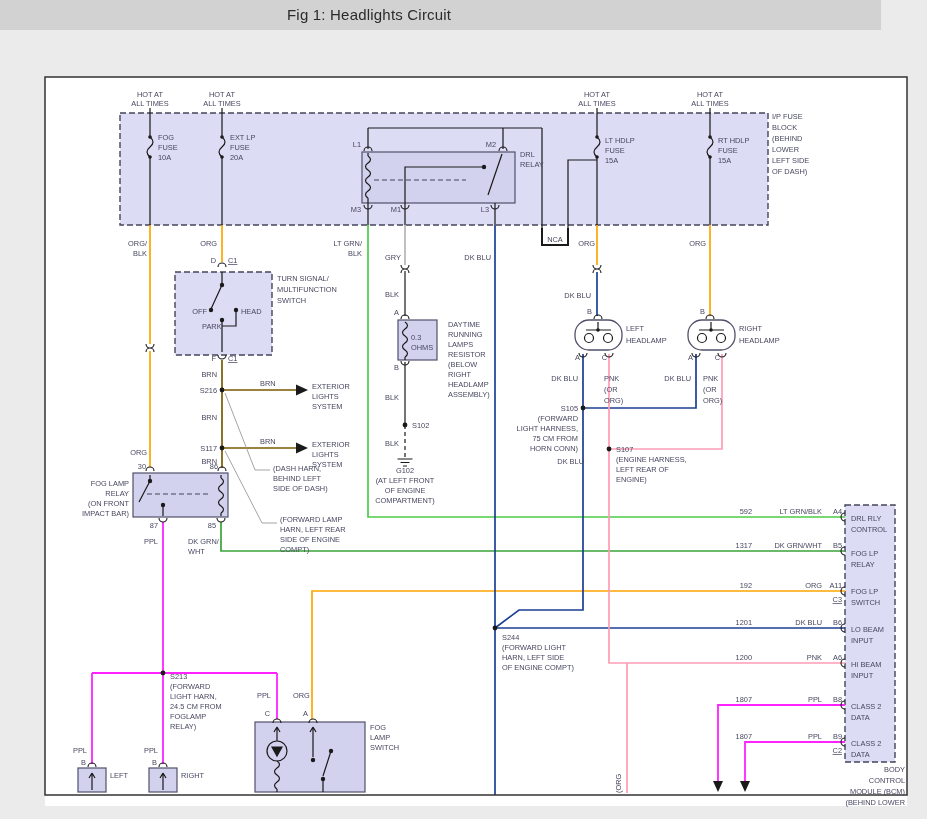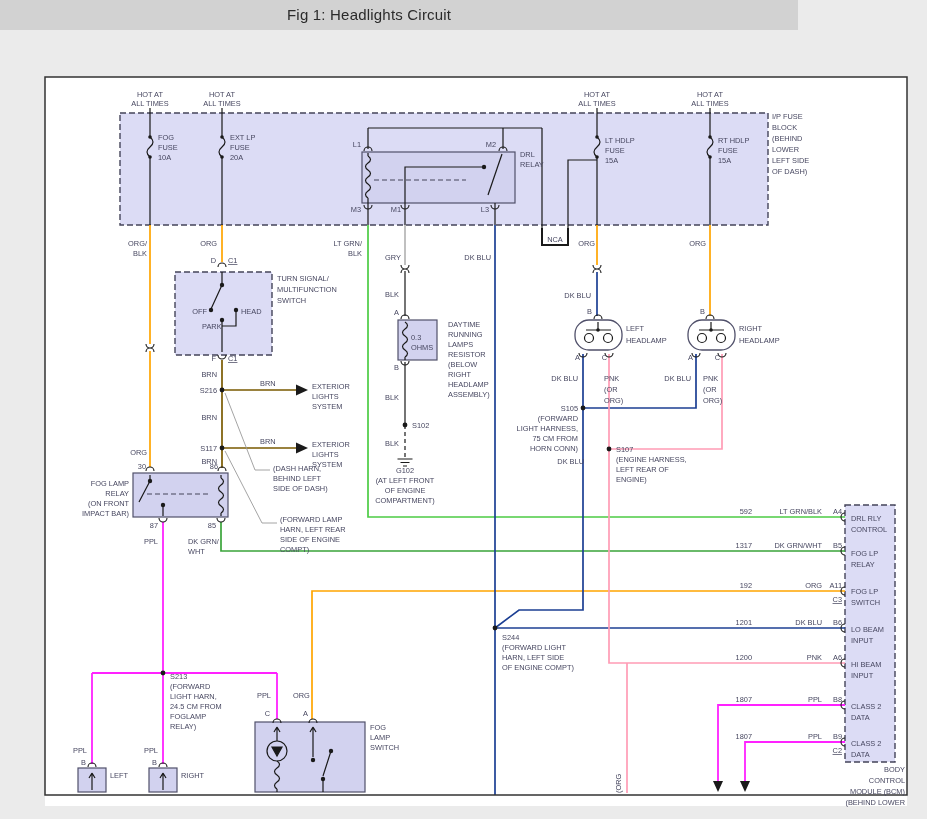--- a/index.html
+++ b/index.html
@@ -1,18 +1,18 @@
 <!DOCTYPE html>
 <html><head>
 <meta charset="utf-8">
 <style>
   html,body{margin:0;padding:0;background:#ebebeb;}
   body{font-family:"Liberation Sans",sans-serif;}
   #stage{position:relative;width:927px;height:819px;overflow:hidden;background:#ebebeb;}
-  #titlebar{position:absolute;left:0;top:0;width:798px;height:30px;background:#d2d2d2;}
+  #titlebar{position:absolute;left:0;top:0;width:881px;height:30px;background:#d2d2d2;}
   #titlebar .title{position:absolute;left:287px;top:6px;font-size:15px;color:#2b2b2b;letter-spacing:.2px;}
   svg{position:absolute;left:0;top:0;}
   svg text{font-family:"Liberation Sans",sans-serif;}
 </style>
 </head>
 <body>
 
 <div id="stage">
   <div id="titlebar">
     <div class="title">Fig 1: Headlights Circuit</div>

